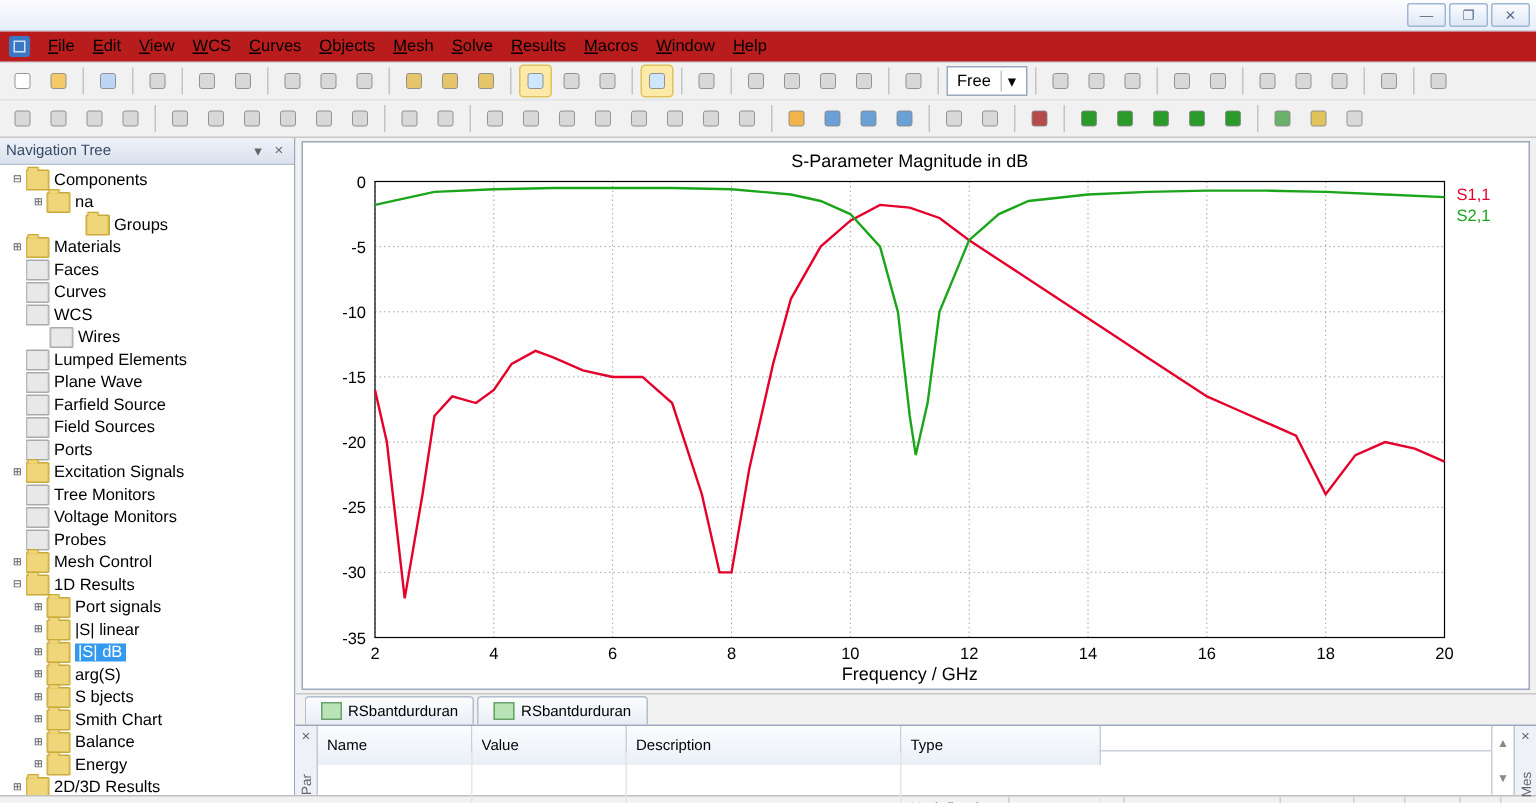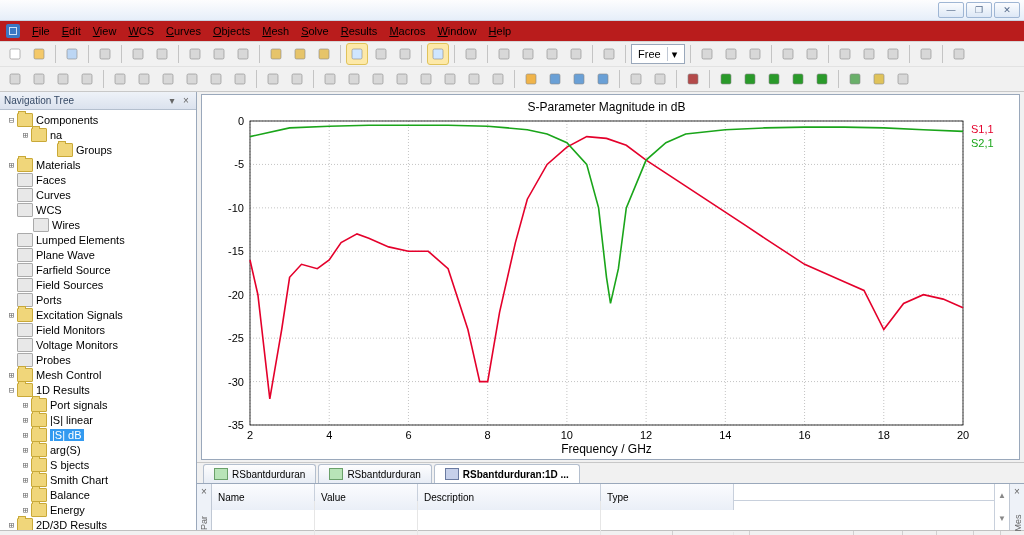--- a/index.html
+++ b/index.html
@@ -537,21 +537,21 @@
           <span class="lbl">Ports</span>
         </div>
         <div class="node" style="padding-left: 6px;">
           <span class="tw">⊞</span>
           <span class="ic fold"></span>
           <span class="lbl">Excitation Signals</span>
         </div>
         <div class="node" style="padding-left: 6px;">
           <span class="tw"></span>
           <span class="ic leaf"></span>
-          <span class="lbl">Field Monitors</span>
+          <span class="lbl">Tree Monitors</span>
         </div>
         <div class="node" style="padding-left: 6px;">
           <span class="tw"></span>
           <span class="ic leaf"></span>
           <span class="lbl">Voltage Monitors</span>
         </div>
         <div class="node" style="padding-left: 6px;">
           <span class="tw"></span>
           <span class="ic leaf"></span>
           <span class="lbl">Probes</span>
@@ -665,24 +665,20 @@
 
     <div class="doctabs" id="doctabs">
         <div class="dtab">
           <span class="dicn"></span>
           <span>RSbantdurduran</span>
         </div>
         <div class="dtab">
           <span class="dicn"></span>
           <span>RSbantdurduran</span>
         </div>
-        <div class="dtab active">
-          <span class="dicn ch"></span>
-          <span>RSbantdurduran:1D ...</span>
-        </div>
       </div>
 
     <div class="props">
       <div class="vbar">
         <span class="vx">×</span>
         <span class="vb">Par</span>
       </div>
       <div class="ptable">
         <div class="pthead" id="pthead">
             <div class="col" style="width: 90px;">Name</div>

